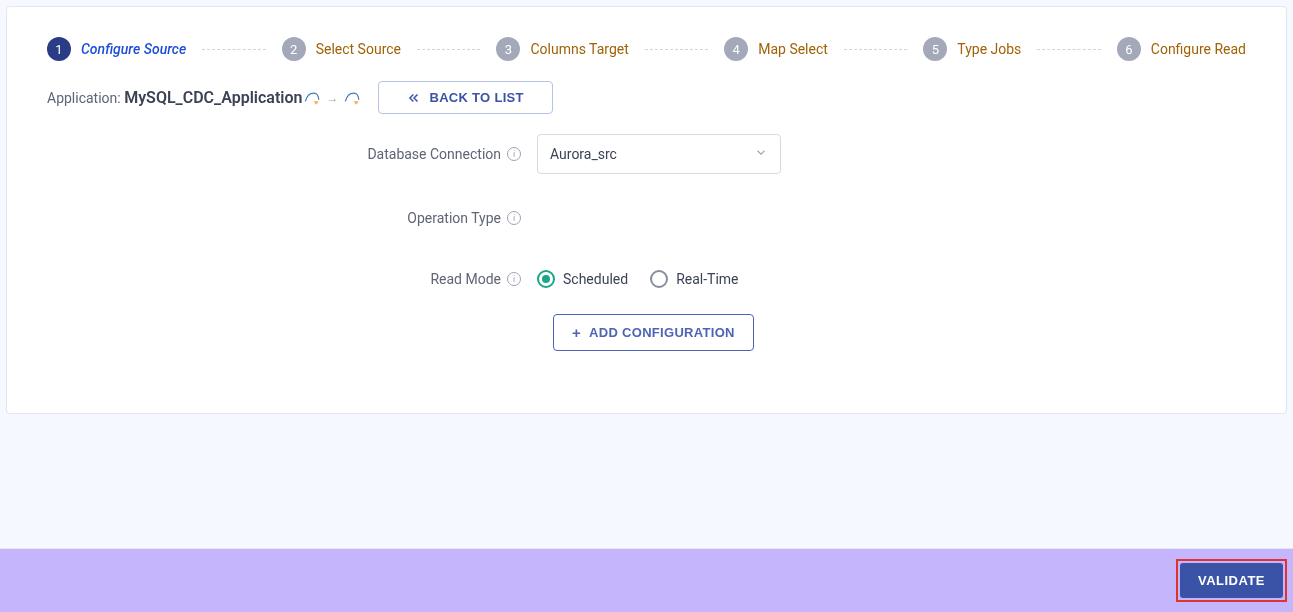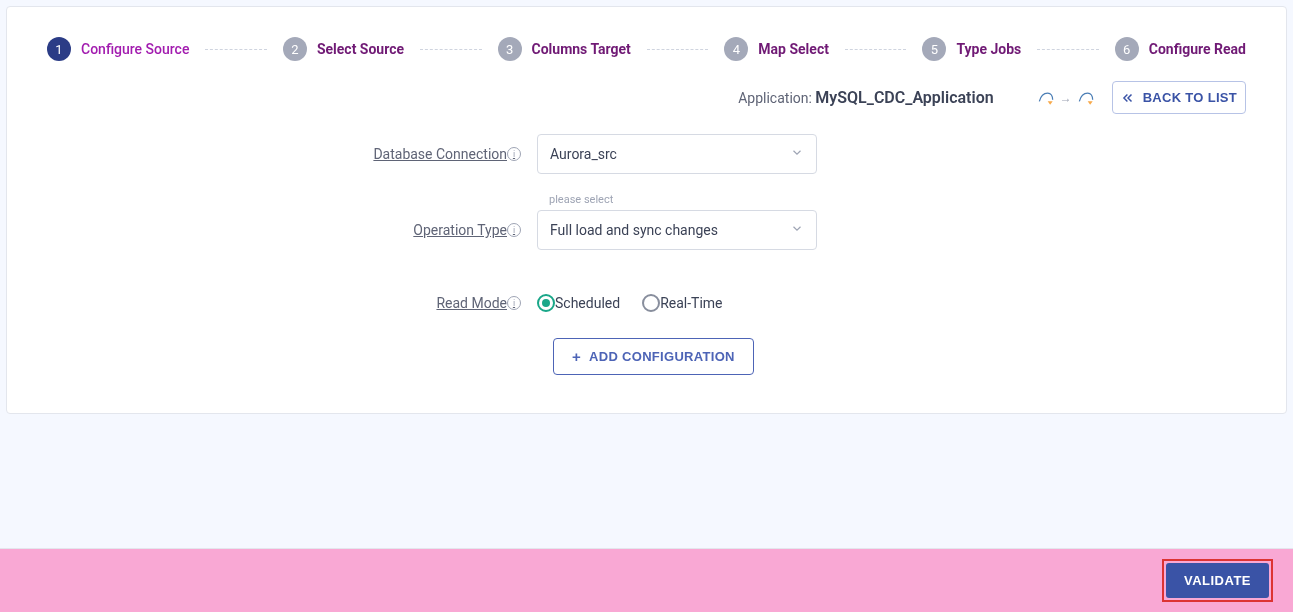--- a/index.html
+++ b/index.html
@@ -38,59 +38,57 @@
       justify-content: center;
       font-size: 13px;
       color: #fff;
       background: #a4a9b9;
       margin-right: 10px;
       flex-shrink: 0;
     }
     .step-active .step-badge { background: #2b3c86; }
     .step-label {
       font-size: 14px;
-      color: #701a75;
+      color: #a16207;
       white-space: nowrap;
-      font-weight: bold;
-    }
-    .step-active .step-label { color: #a21caf; font-weight: 500; }
+    }
+    .step-active .step-label { color: #1d4ed8; font-weight: 500; font-style: italic; }
     .step-line {
       flex: 1;
       height: 1px;
       border-top: 1px dashed #cfd4df;
       margin: 0 16px;
     }
     
     .header-row {
       display: flex;
       align-items: center;
-      justify-content: flex-end;
+      justify-content: flex-start;
       padding: 0 40px 20px 40px;
-      gap: 42px;
     }
     .app-label { font-size: 14px; color: #5f6476; }
     .app-name { font-weight: 600; color: #3b4256; }
     .header-right { display: flex; align-items: center; gap: 16px; }
     .icon-cluster { display: flex; align-items: center; gap: 4px; }
     .db-icon {
       width: 20px;
       height: 20px;
       display: inline-block;
       position: relative;
     }
     .db-icon svg { width: 20px; height: 20px; }
     .arrow-between { color: #9ea4b4; font-size: 12px; }
     .back-btn {
       display: inline-flex;
       align-items: center;
       gap: 8px;
       border: 1px solid #b7c3e6;
       color: #3a53a6;
       background: #fff;
-      padding: 8px 8px;
+      padding: 8px 28px;
       font-size: 13px;
       font-weight: 600;
       border-radius: 4px;
       cursor: pointer;
       letter-spacing: 0.3px;
     }
     .chevrons { display: inline-flex; align-items: center; }
     .chevrons svg { width: 14px; height: 14px; }
     
     .form { padding: 0 40px; }
@@ -101,37 +99,37 @@
     }
     .form-label-col {
       width: 490px;
       text-align: left;
       padding-right: 16px;
       font-size: 14px;
       color: #5f6476;
       display: flex;
       justify-content: flex-end;
       align-items: center;
-      text-decoration: underline;
+      gap: 6px;
     }
     .info-icon {
       width: 14px;
       height: 14px;
       border: 1px solid #9ea4b4;
       border-radius: 50%;
       display: inline-flex;
       align-items: center;
       justify-content: center;
       font-size: 9px;
       color: #9ea4b4;
       line-height: 1;
     }
     .form-input-col {
       position: relative;
-      width: 280px;
+      width: 244px;
     }
     .floating-label {
       position: absolute;
       top: -17px;
       left: 12px;
       font-size: 11px;
       color: #9ea4b4;
     }
     .select {
       width: 100%;
@@ -148,21 +146,21 @@
     }
     .select-chevron {
       position: absolute;
       right: 12px;
       top: 50%;
       transform: translateY(-50%);
       pointer-events: none;
     }
     .select-chevron svg { width: 14px; height: 14px; }
     .radio-group { display: flex; align-items: center; gap: 22px; }
-    .radio-item { display: flex; align-items: center; font-size: 14px; color: #3b4256; cursor: pointer; }
+    .radio-item { display: flex; align-items: center; gap: 8px; font-size: 14px; color: #3b4256; cursor: pointer; }
     .radio-circle {
       width: 18px;
       height: 18px;
       border: 2px solid #888e9d;
       border-radius: 50%;
       display: inline-flex;
       align-items: center;
       justify-content: center;
       flex-shrink: 0;
     }
@@ -183,23 +181,23 @@
       letter-spacing: 0.3px;
     }
     .plus-icon { font-size: 15px; line-height: 1; }
     .offset-col { margin-left: 506px; }
     
     .footer {
       position: absolute;
       left: 0;
       right: 0;
       bottom: 0;
-      background: #f9a8d4;
+      background: #c4b5fd;
       border-top: 1px solid #e3e6ed;
-      padding: 10px 16px;
+      padding: 10px 2px;
       display: flex;
       justify-content: flex-end;
     }
     .validate-wrap {
       border: 2px solid #d33;
       padding: 2px;
       margin-right: 4px;
     }
     .validate-btn {
       background: #3a53a6;
@@ -299,31 +297,20 @@
           </span>
         </div>
       </div>
     </div>
 
     <div class="form-row" style="margin-top:36px;">
       <div class="form-label-col">
         <span>Operation Type</span>
         <span class="info-icon">i</span>
       </div>
-      <div class="form-input-col">
-        <div class="floating-label">please select</div>
-        <div class="select">
-          <span>Full load and sync changes</span>
-          <span class="select-chevron">
-            <svg viewBox="0 0 24 24" fill="none" stroke="#9ea4b4" stroke-width="2">
-                <path d="M6 9 L12 15 L18 9"></path>
-              </svg>
-          </span>
-        </div>
-      </div>
     </div>
 
     <div class="form-row" style="margin-top:44px;">
       <div class="form-label-col">
         <span>Read Mode</span>
         <span class="info-icon">i</span>
       </div>
       <div class="form-input-col">
         <div class="radio-group">
           <label class="radio-item">

